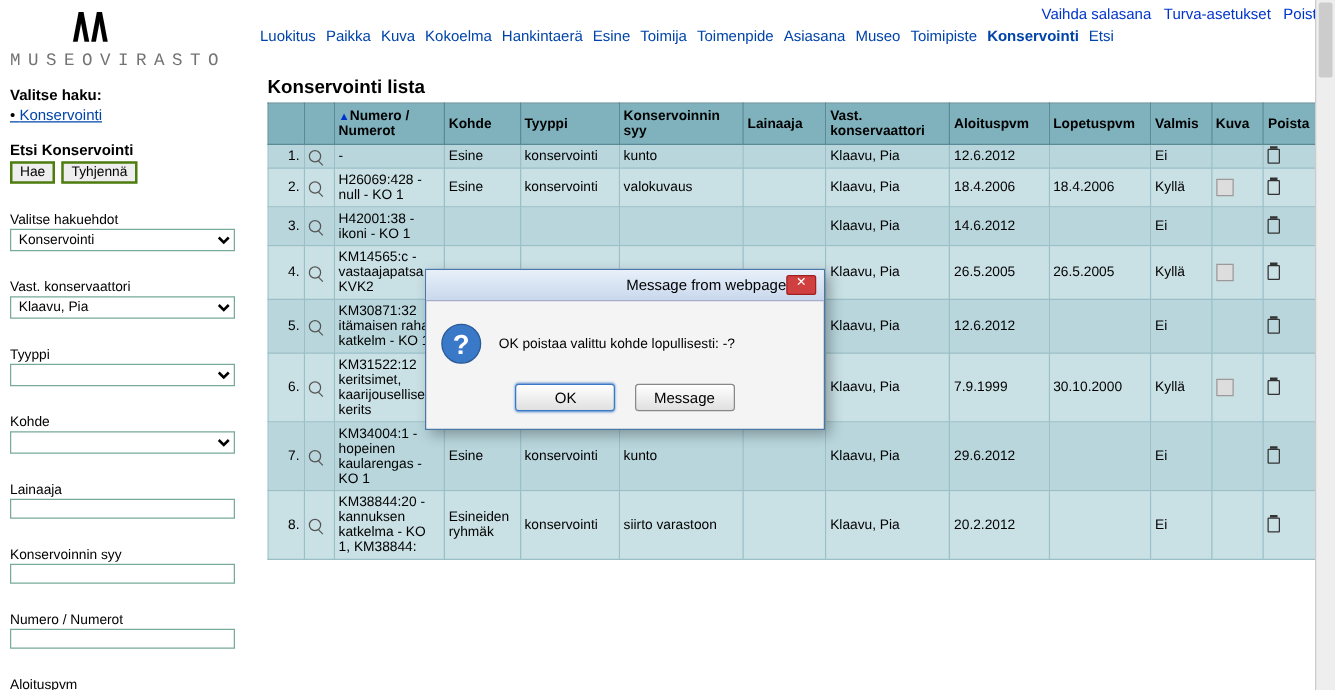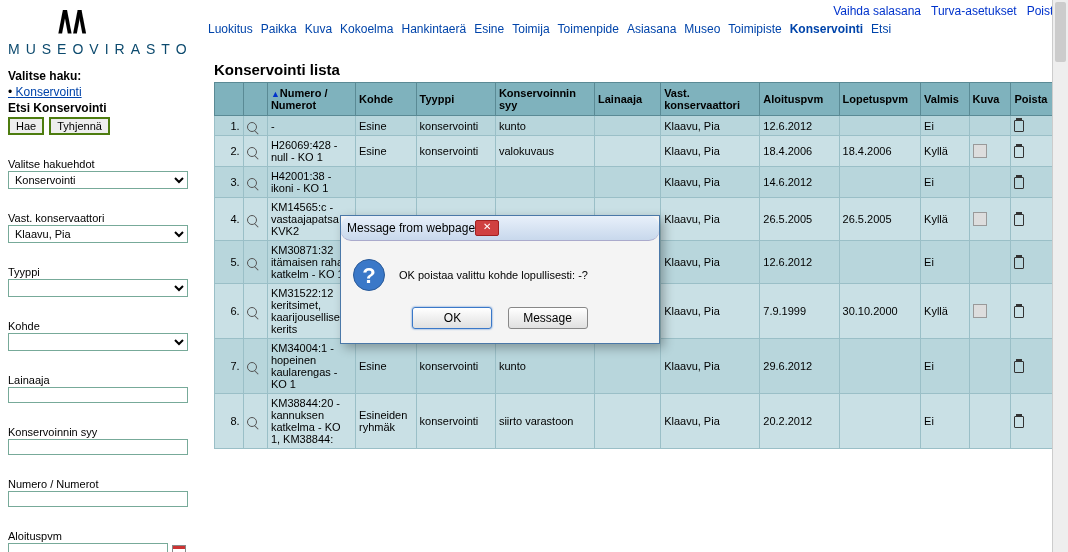--- a/index.html
+++ b/index.html
@@ -1,21 +1,21 @@
 <!DOCTYPE html>
 <html><head>
 <meta charset="utf-8">
 <style>
 * { box-sizing: border-box; margin: 0; padding: 0; font-family: Arial, sans-serif; }
 body { font-size: 11px; background: #fff; width: 1068px; height: 552px; overflow: hidden; position: relative; }
 
 .topbar { display: flex; align-items: flex-start; padding: 4px 8px 0 8px; }
 .logo-area { width: 200px; }
 .logo-arches { font-size: 32px; font-weight: bold; letter-spacing: -4px; padding-left: 50px; color: #000; }
-.logo-text { font-size: 14px; letter-spacing: 6px; color: #0c4a6e; }
+.logo-text { font-size: 14px; letter-spacing: 6px; color: #737373; font-family: Liberation Mono, monospace; }
 .top-right { flex: 1; }
 .status-line { color: #444; font-size: 11px; margin-bottom: 2px; }
 .top-links { text-align: right; }
 .top-links a { color: #0033cc; text-decoration: none; margin-left: 10px; font-size: 12px; }
 
 .main-nav { margin-top: 4px; }
 .main-nav a { color: #0044aa; text-decoration: none; margin-right: 8px; font-size: 12px; }
 .main-nav a.active { font-weight: bold; }
 
 .content { display: flex; }
@@ -40,21 +40,21 @@
 .sort-arrow { color: #0033cc; font-size: 9px; }
 .zoom-icon, .trash-icon, .img-icon { display: inline-block; width: 14px; height: 14px; vertical-align: middle; }
 .zoom-icon { border: 1px solid #555; border-radius: 50%; position: relative; width: 10px; height: 10px; }
 .zoom-icon::after { content: ""; position: absolute; width: 5px; height: 1px; background: #555; bottom: -2px; right: -3px; transform: rotate(45deg); }
 .trash-icon { border: 1px solid #333; border-radius: 1px; width: 10px; height: 12px; position: relative; }
 .trash-icon::before { content: ""; position: absolute; top: -3px; left: 1px; right: 1px; height: 2px; background: #333; }
 .img-icon { background: #ddd; border: 1px solid #999; }
 
 .overlay { position: absolute; left: 0; right: 0; top: 0; bottom: 0; }
 .dialog { position: absolute; left: 340px; top: 215px; width: 320px; background: #f4f4f4; border: 1px solid #4a78a8; box-shadow: 4px 4px 10px rgba(0,0,0,0.3); }
-.dialog-title { background: linear-gradient(#e8f0fa, #c8d8ec); padding: 4px 6px; font-size: 12px; display: flex; justify-content: flex-start; align-items: center; border-bottom: 1px solid #aac; border-radius: 10px; }
+.dialog-title { background: linear-gradient(#e8f0fa, #c8d8ec); padding: 4px 6px; font-size: 12px; display: flex; justify-content: flex-end; align-items: center; border-bottom: 1px solid #aac; }
 .dialog-close { background: #d04040; color: #fff; border: 1px solid #a02020; border-radius: 2px; width: 24px; height: 16px; font-size: 10px; line-height: 12px; text-align: center; cursor: pointer; }
 .dialog-body { padding: 18px 12px 8px 12px; display: flex; align-items: center; }
 .q-icon { width: 32px; height: 32px; border-radius: 50%; background: #3a78c8; color: #fff; font-size: 22px; font-weight: bold; text-align: center; line-height: 32px; margin-right: 14px; border: 1px solid #2a5a98; }
 .dialog-btns { text-align: center; padding: 8px 0 14px 0; }
 .dialog-btns button { width: 80px; padding: 3px 0; margin: 0 6px; font-size: 12px; border: 1px solid #888; background: linear-gradient(#fff,#e0e0e0); border-radius: 3px; }
 .dialog-btns button.ok { border: 1px solid #3a78c8; box-shadow: 0 0 2px #3a78c8; }
 
 .scrollbar { position: absolute; right: 0; top: 0; bottom: 0; width: 16px; background: #eee; border-left: 1px solid #ccc; }
 .scrollbar .thumb { position: absolute; left: 2px; right: 2px; top: 2px; height: 60px; background: #ccc; border-radius: 2px; }
 </style>
@@ -69,21 +69,21 @@
   <div class="top-right">
     <div class="top-links" id="top-links"><a href="#">Vaihda salasana</a><a href="#">Turva-asetukset</a><a href="#">Poistu</a></div>
     <div class="main-nav" id="main-nav"><a href="#">Luokitus</a><a href="#">Paikka</a><a href="#">Kuva</a><a href="#">Kokoelma</a><a href="#">Hankintaerä</a><a href="#">Esine</a><a href="#">Toimija</a><a href="#">Toimenpide</a><a href="#">Asiasana</a><a href="#">Museo</a><a href="#">Toimipiste</a><a href="#" class="active">Konservointi</a><a href="#">Etsi</a></div>
   </div>
 </div>
 
 <div class="content">
   <div class="sidebar">
     <h4>Valitse haku:</h4>
     <a href="#" class="bullet-link">Konservointi</a>
-    <h4 style="margin-top:2px">Etsi Konservointi</h4>
+    <h4 style="margin-top:14px">Etsi Konservointi</h4>
     <div class="btns">
       <button>Hae</button>
       <button>Tyhjennä</button>
     </div>
     <label>Valitse hakuehdot</label>
     <select><option>Konservointi</option></select>
     <label>Vast. konservaattori</label>
     <select><option>Klaavu, Pia</option></select>
     <label>Tyyppi</label>
     <select><option></option></select>

